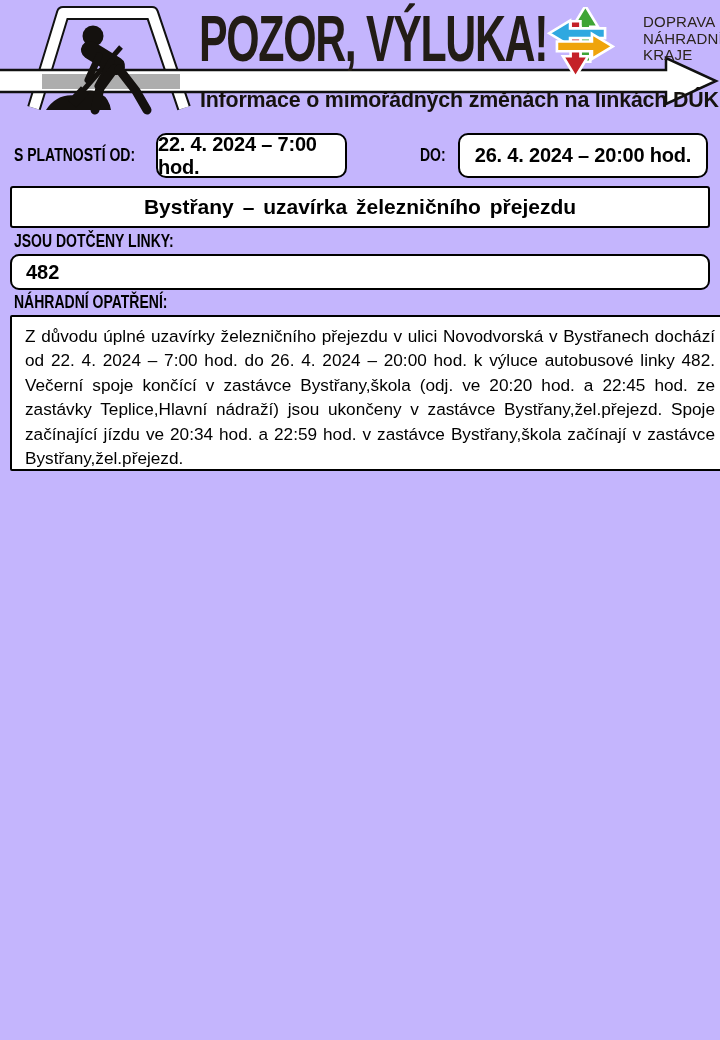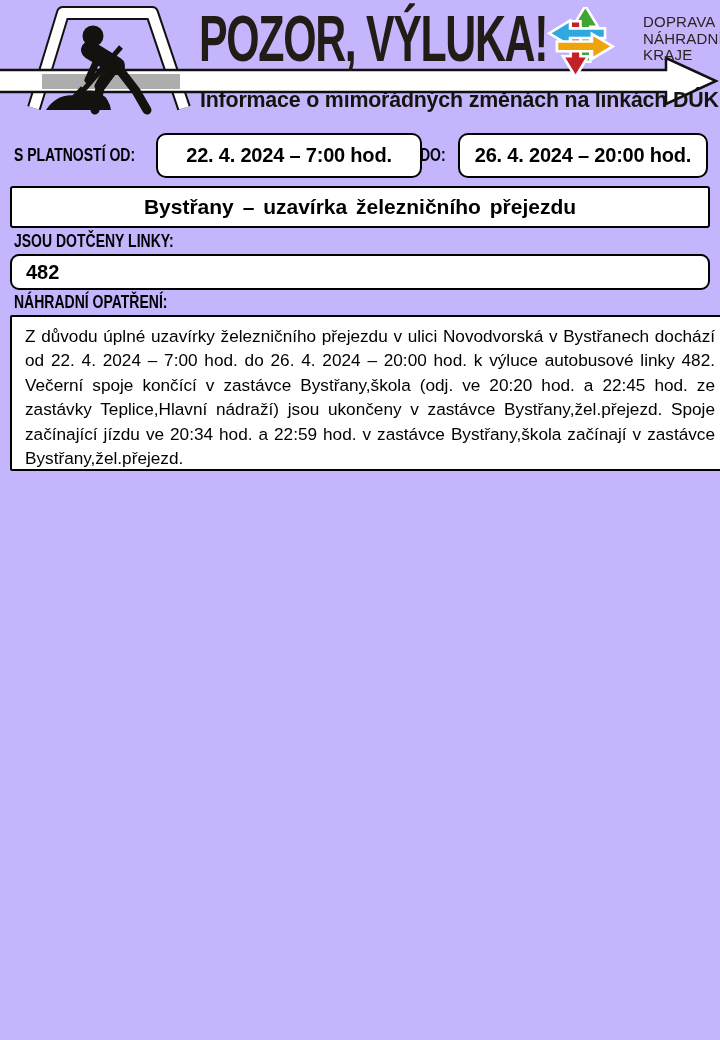--- a/index.html
+++ b/index.html
@@ -25,21 +25,21 @@
   #subtitle {
     left:200px; top:87px; font-size:22.5px; font-weight:bold; color:#16120e;
     transform:scaleX(0.95); transform-origin:0 0; white-space:nowrap; letter-spacing:-0.2px;
   }
   #logo-text {
     left:643px; top:14px; font-size:15px; font-weight:normal; line-height:16.5px;
     color:#2b241c; letter-spacing:0.2px; white-space:nowrap;
   }
   #label-from { left:14px; top:145px; }
   #label-to   { left:420px; top:145px; }
-  #from-box { left:156px; top:133px; width:266px; height:45px; border-radius:10px;
+  #from-box { left:156px; top:133px; width:191px; height:45px; border-radius:10px;
               font-size:20px; font-weight:bold; letter-spacing:-0.2px; }
   #to-box   { left:458px; top:133px; width:250px; height:45px; border-radius:10px;
               font-size:20px; font-weight:bold; letter-spacing:-0.2px; }
   #title-box { left:10px; top:186px; width:700px; height:42px; border-radius:3px;
                font-size:21px; font-weight:bold; word-spacing:3px; }
   #label-lines { left:14px; top:231px;text-decoration:underline; }
   #lines-box { left:10px; top:254px; width:700px; height:36px; border-radius:9px;
                font-size:20px; font-weight:bold; padding-left:14px;text-align:center; }
   #label-measures { left:14px; top:292px; }
   #measures-box { left:10px; top:315px; width:720px; height:156px; border-radius:2px;

